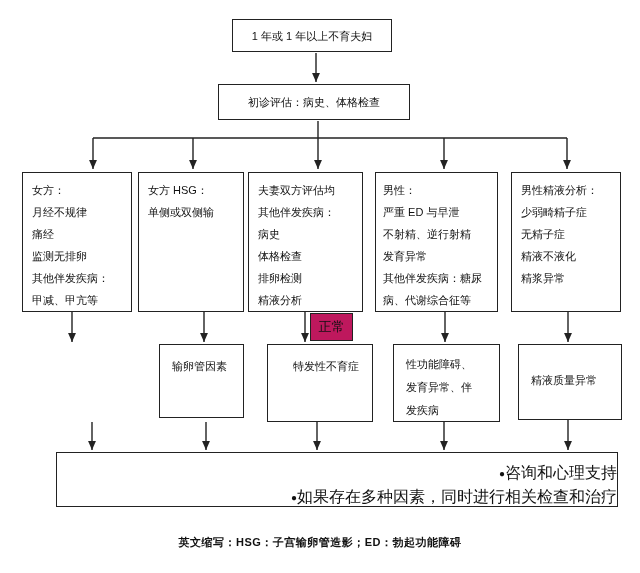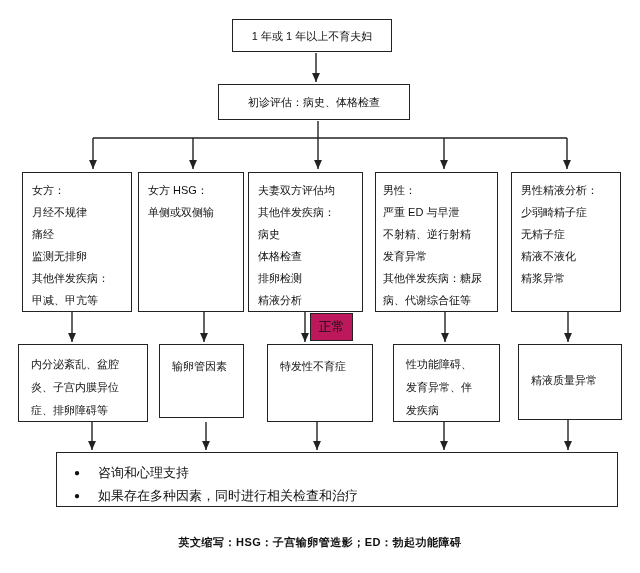--- a/index.html
+++ b/index.html
@@ -26,21 +26,21 @@
   .r2{padding:8px 0 0 12px;line-height:23px;}
   .edge-label{
     position:absolute;box-sizing:border-box;
     border:1.3px solid #222222;background:#be185d;
     display:flex;align-items:center;justify-content:center;
     font-size:13px;
   }
   .bottom-box{
     position:absolute;box-sizing:border-box;
     border:1.8px solid #222222;background:#ffffff;
-    padding:8px 0 0 17px;font-size:13px;
+    padding:8px 0 0 17px;font-size:16px;text-align:right;
   }
   .bottom-box .ln{display:block;line-height:23px;white-space:nowrap;}
   .bottom-box .ln::before{
     content:"\25CF";
     font-size:10px;
     display:inline-block;
     width:24px;
     vertical-align:1px;
   }
   .caption{
@@ -134,31 +134,26 @@
       <div class="ln">少弱畸精子症</div>
       <div class="ln">无精子症</div>
       <div class="ln">精液不液化</div>
       <div class="ln">精浆异常</div>
     </div>
 
   <div class="edge-label" style="left:310px;top:313px;width:43px;height:28px;">
     <span>正常</span>
   </div>
 
-  <div class="box r2" style="left:18px;top:344px;width:130px;height:78px;">
-      <div class="ln">内分泌紊乱、盆腔</div>
-      <div class="ln">炎、子宫内膜异位</div>
-      <div class="ln">症、排卵障碍等</div>
-    </div>
 
   <div class="box r2" style="left:159px;top:344px;width:85px;height:74px;padding-top:10px;">
       <div class="ln">输卵管因素</div>
     </div>
 
-  <div class="box r2" style="left:267px;top:344px;width:106px;height:78px;padding-top:10px;">
+  <div class="box r2" style="left:267px;top:344px;width:106px;height:78px;padding-top:10px;text-align:center;">
       <div class="ln">特发性不育症</div>
     </div>
 
   <div class="box r2" style="left:393px;top:344px;width:107px;height:78px;">
       <div class="ln">性功能障碍、</div>
       <div class="ln">发育异常、伴</div>
       <div class="ln">发疾病</div>
     </div>
 
   <div class="box r2" style="left:518px;top:344px;width:104px;height:76px;padding-top:24px;">

